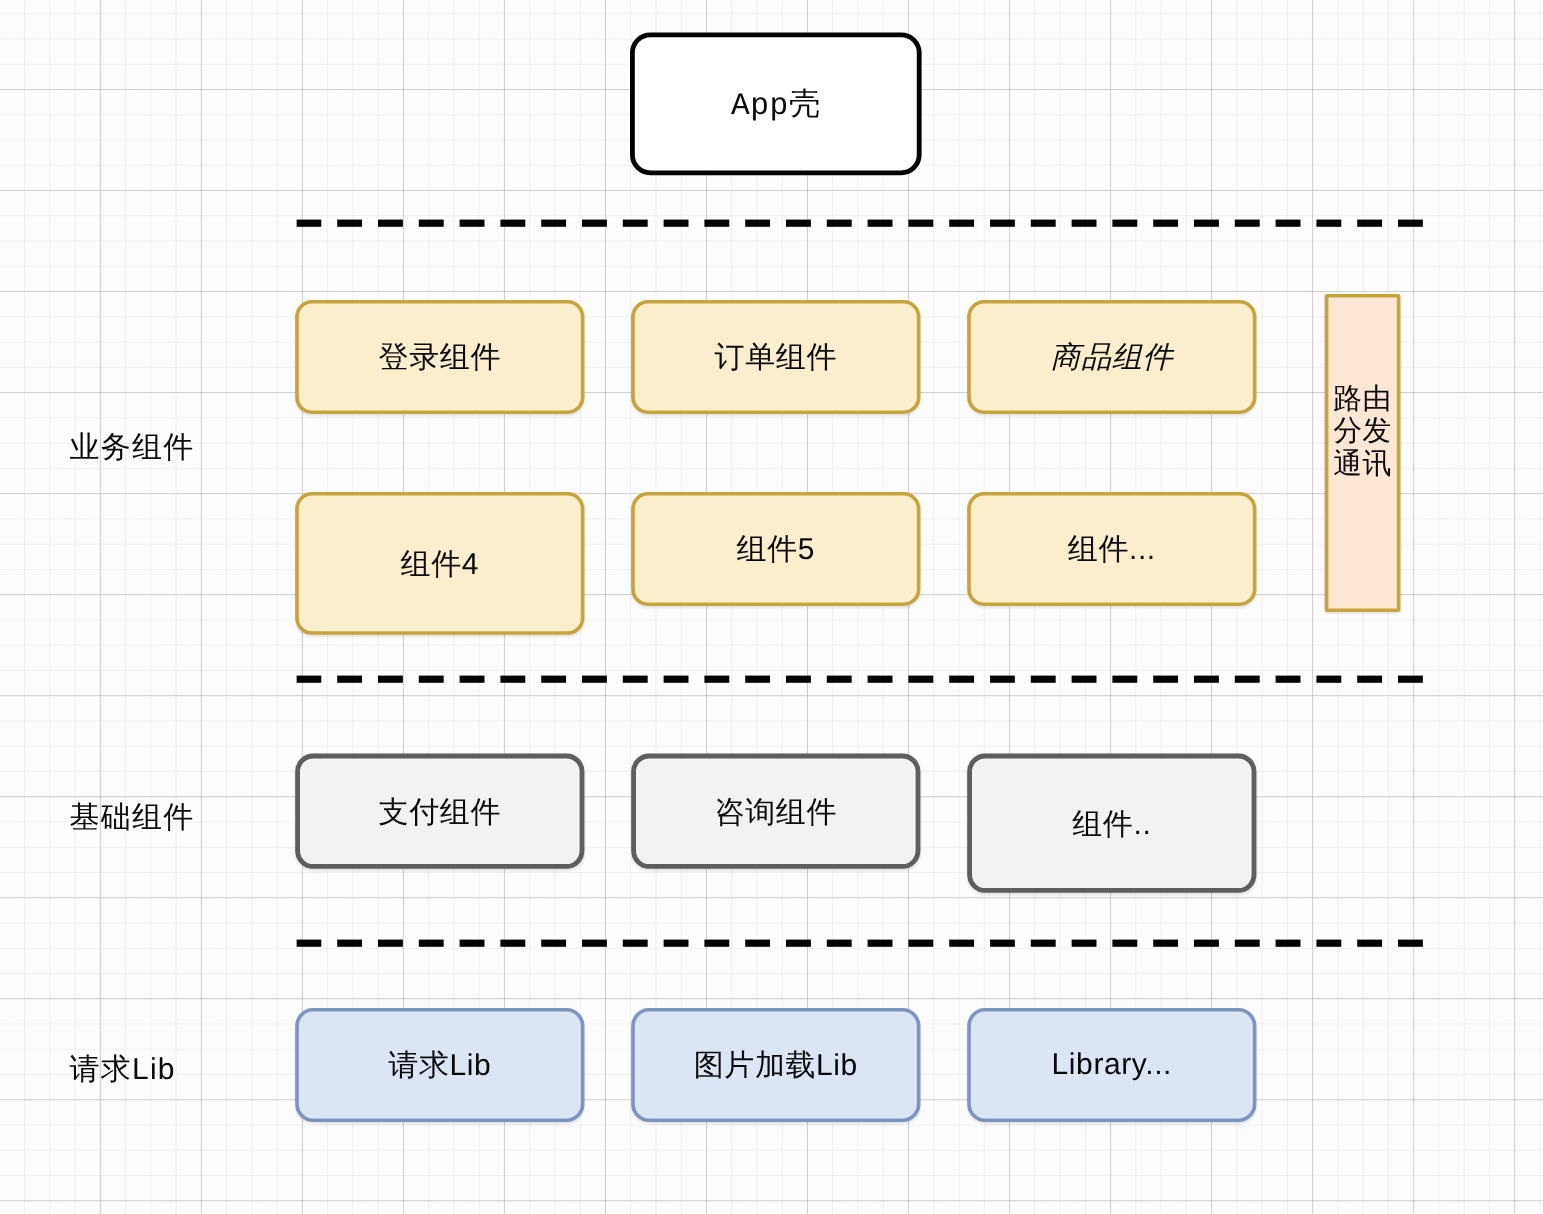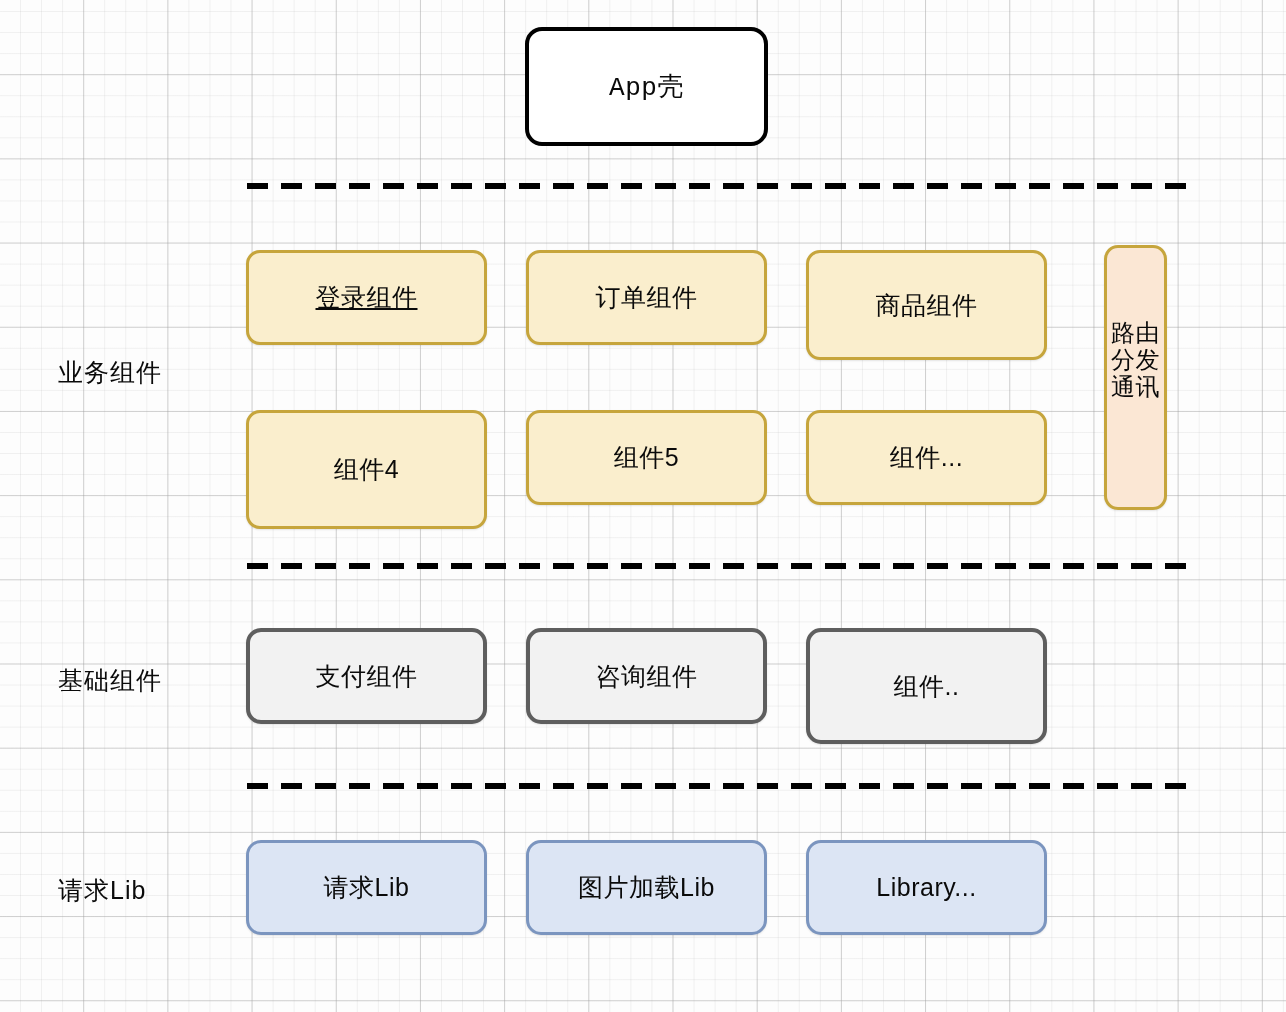--- a/index.html
+++ b/index.html
@@ -56,21 +56,21 @@
   .node-biz {
     border: 3px solid #c6a53c;
     border-radius: 14px;
     background: #faeecd;
     font-size: 25px;
     box-shadow: 0 1px 2px rgba(0,0,0,0.10);
   }
 
   .node-router {
     border: 3px solid #c6a53c;
-    border-radius: 14px;
+    border-radius: 2px;
     background: #fbe7d4;
     font-size: 24px;
     line-height: 1.12;
     align-items: center;
     padding-bottom: 34px;
     box-shadow: 0 1px 2px rgba(0,0,0,0.10);
   }
 
   .node-base {
     border: 4px solid #5e5e5e;
@@ -117,29 +117,29 @@
   </div>
 
   <div class="divider" style="left:247px; top:183px; width:939px;"></div>
 
   <div class="band-label" style="left:58px; top:356px;">业务组件</div>
 
   <div class="band-label" style="left:58px; top:664px;">基础组件</div>
 
   <div class="band-label" style="left:58px; top:874px;">请求Lib</div>
 
-  <div class="node node-biz" style="left:246px; top:250px; width:241px; height:95px;text-decoration:underline;">
+  <div class="node node-biz" style="left:246px; top:250px; width:241px; height:95px;">
     <span>登录组件</span>
   </div>
 
   <div class="node node-biz" style="left:526px; top:250px; width:241px; height:95px;">
     <span>订单组件</span>
   </div>
 
-  <div class="node node-biz" style="left:806px; top:250px; width:241px; height:110px;">
+  <div class="node node-biz" style="left:806px; top:250px; width:241px; height:95px;font-style:italic;">
     <span>商品组件</span>
   </div>
 
   <div class="node node-biz" style="left:246px; top:410px; width:241px; height:119px;">
     <span>组件4</span>
   </div>
 
   <div class="node node-biz" style="left:526px; top:410px; width:241px; height:95px;">
     <span>组件5</span>
   </div>

